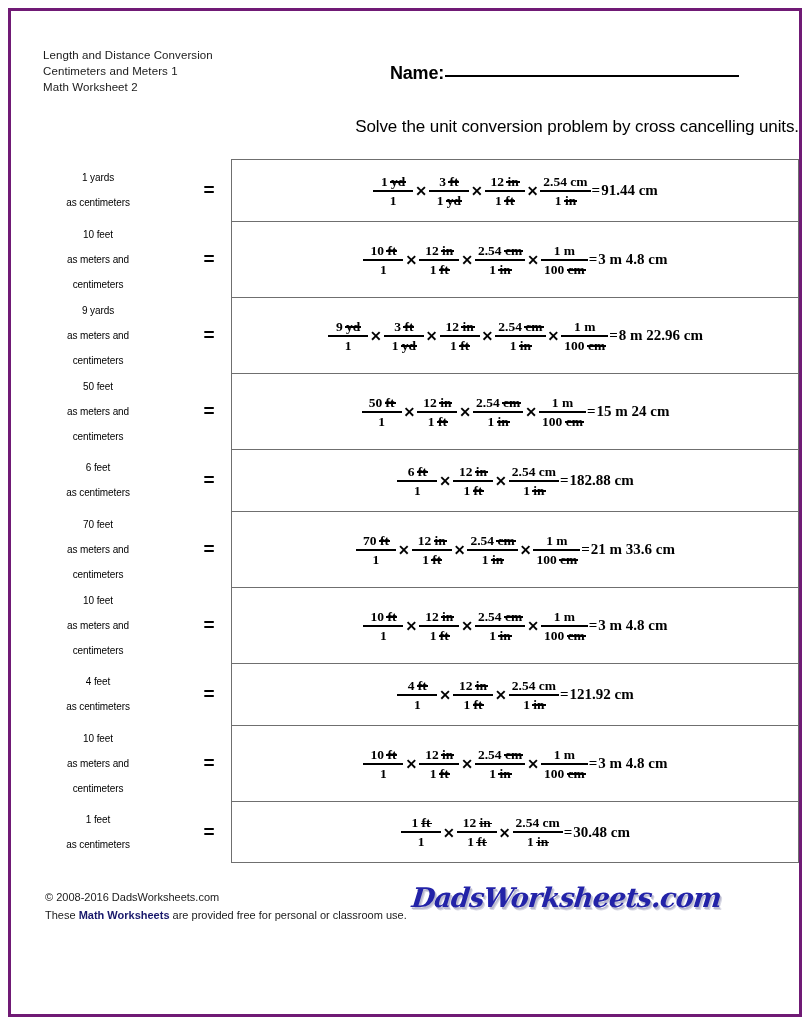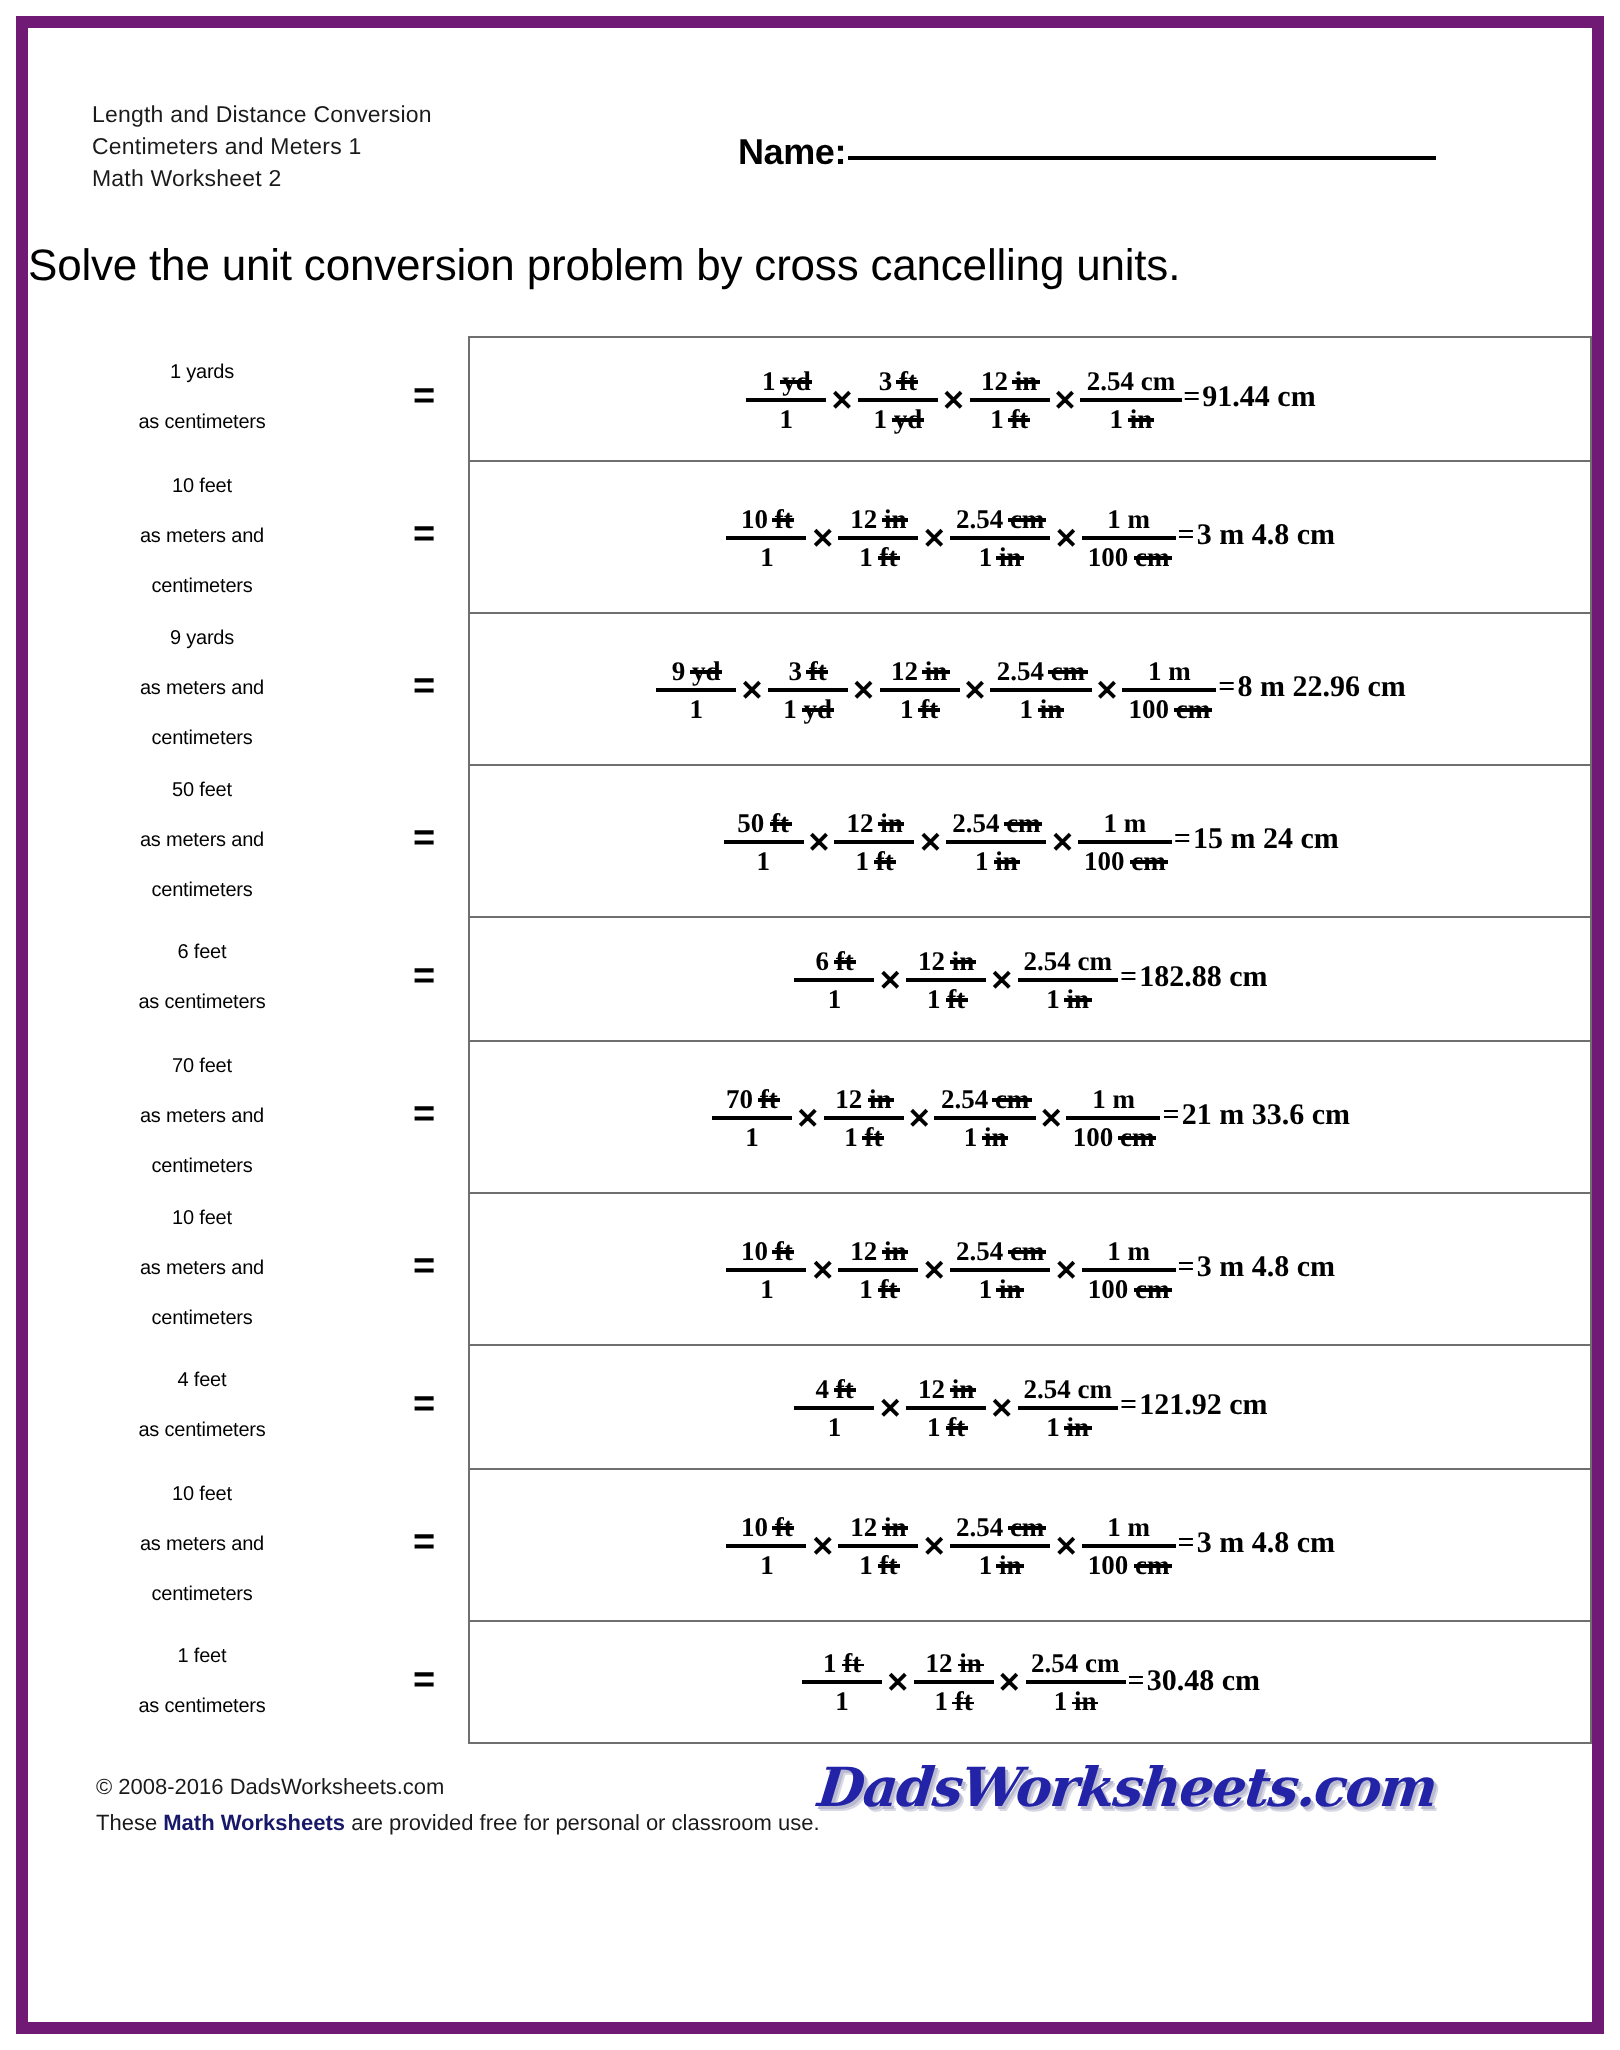--- a/index.html
+++ b/index.html
@@ -16,21 +16,21 @@
     overflow: hidden;
   }
 
   
   #page-frame {
     position: absolute;
     left: 8px;
     top: 8px;
     width: 794px;
     height: 1009px;
-    border: 6px solid #701a75;
+    border: 3px solid #701a75;
     background: #ffffff;
   }
   #page-inner {
     position: relative;
     width: 100%;
     height: 100%;
     padding: 0;
   }
 
   
@@ -51,35 +51,36 @@
     position: absolute;
     left: 355px;
     top: 52px;
     display: flex;
     align-items: baseline;
   }
   .name-label {
     font-size: 18px;
     font-weight: bold;
     letter-spacing: -.2px;
+    margin-left: 24px;
   }
   .name-rule {
     display: inline-block;
     width: 294px;
     border-bottom: 2.5px solid #000;
     margin-left: 1px;
     height: 0;
     position: relative;
     top: -2px;
   }
 
   
   .instructions {
-    text-align: left;
-    font-size: 22px;
+    text-align: right;
+    font-size: 17px;
     margin-top: 28px;
     letter-spacing: -.1px;
   }
 
   
   .problems {
     position: relative;
     margin-top: 22px;
   }
   .prow {

